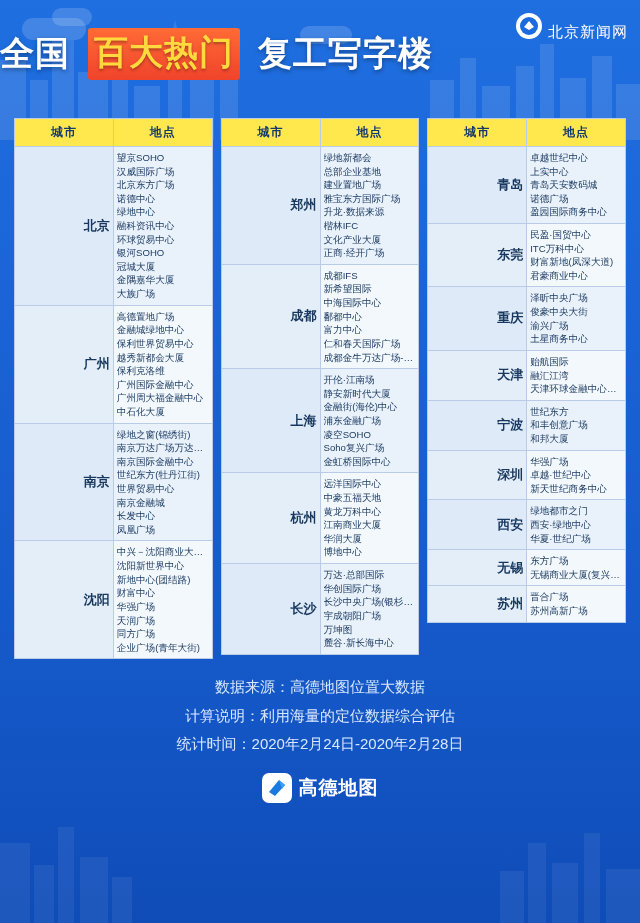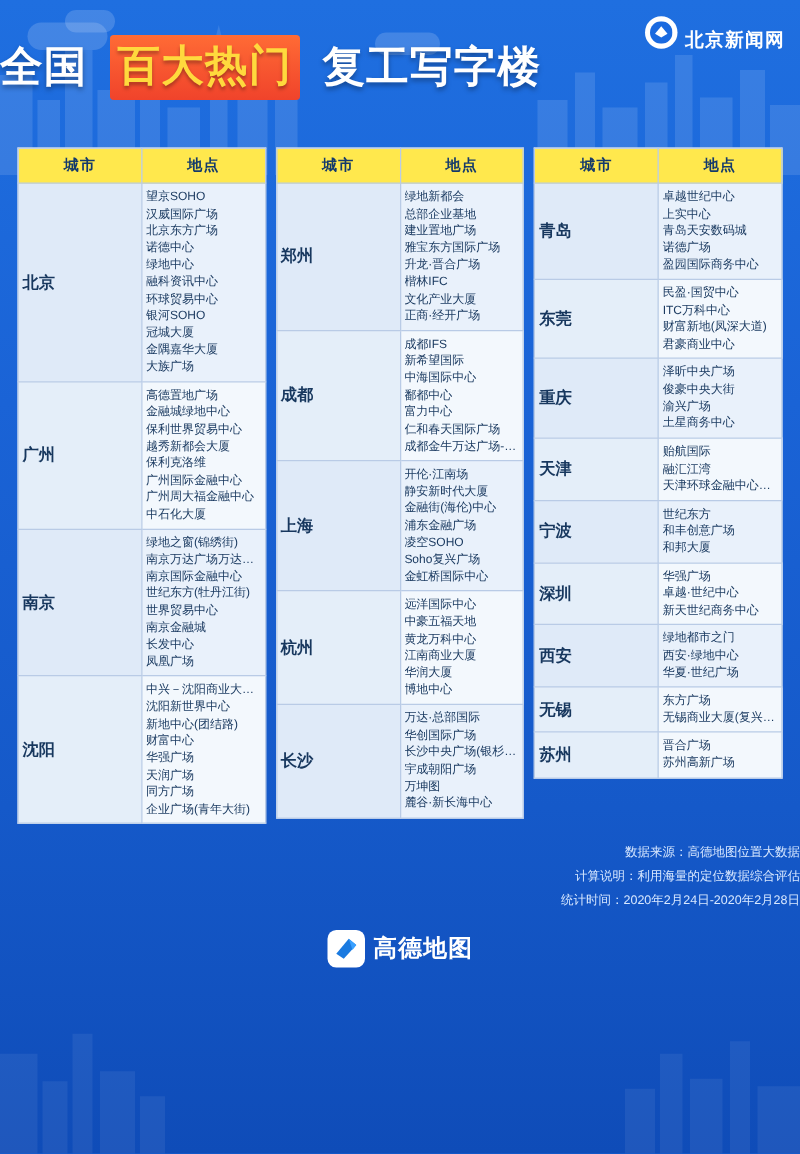--- a/index.html
+++ b/index.html
@@ -44,21 +44,21 @@
   }
   .logo-circle {
     width: 26px; height: 26px; border-radius: 50%;
     background: #ffffff;
     display: flex; align-items: center; justify-content: center;
   }
   .logo-circle svg { display:block; }
   .logo-text {
     color: #ffffff;
     font-size: 15px;
-    font-weight: bold;
+    font-weight: normal;
     letter-spacing: 1px;
     margin-top: 13px;
   }
   .title-wrap {
     position: relative;
     z-index: 5;
     text-align: left;
     padding-top: 28px;
     height: 118px;
   }
@@ -108,40 +108,40 @@
   }
   .table td {
     border: 1px solid #b9cbe6;
     vertical-align: middle;
     padding: 4px 3px;
     color: #17375e;
     line-height: 1.42;
   }
   .city-cell {
     width: 38px;
-    text-align: left;
+    text-align: right;
     font-size: 13px;
     font-weight: bold;
     color: #143a6b;
     background: #dfeaf8;
   }
   .places {
     font-size: 9.6px;
     color: #1a3f6e;
   }
   .places div { white-space: nowrap; overflow: hidden; text-overflow: ellipsis; }
   .row-alt td { background: #f3f8fd; }
   .row-alt .city-cell { background: #e4eef9; }
   
   .footer {
     position: relative;
     z-index: 5;
-    text-align: right;
+    text-align: center;
     color: #d8e8ff;
-    font-size: 10px;
+    font-size: 15px;
     line-height: 1.9;
     padding-top: 14px;
   }
   .brand {
     position: relative;
     z-index: 5;
     margin-top: 14px;
     display: flex;
     align-items: center;
     justify-content: center;
@@ -300,21 +300,21 @@
         </tr>
       </thead>
       <tbody>
           <tr>
             <td class="city-cell">郑州</td>
             <td class="places">
               <div>绿地新都会</div>
               <div>总部企业基地</div>
               <div>建业置地广场</div>
               <div>雅宝东方国际广场</div>
-              <div>升龙·晋合广场</div>
+              <div>升龙·数据来源</div>
               <div>楷林IFC</div>
               <div>文化产业大厦</div>
               <div>正商·经开广场</div>
             </td>
           </tr>
           <tr class="row-alt">
             <td class="city-cell">成都</td>
             <td class="places">
               <div>成都IFS</div>
               <div>新希望国际</div>

